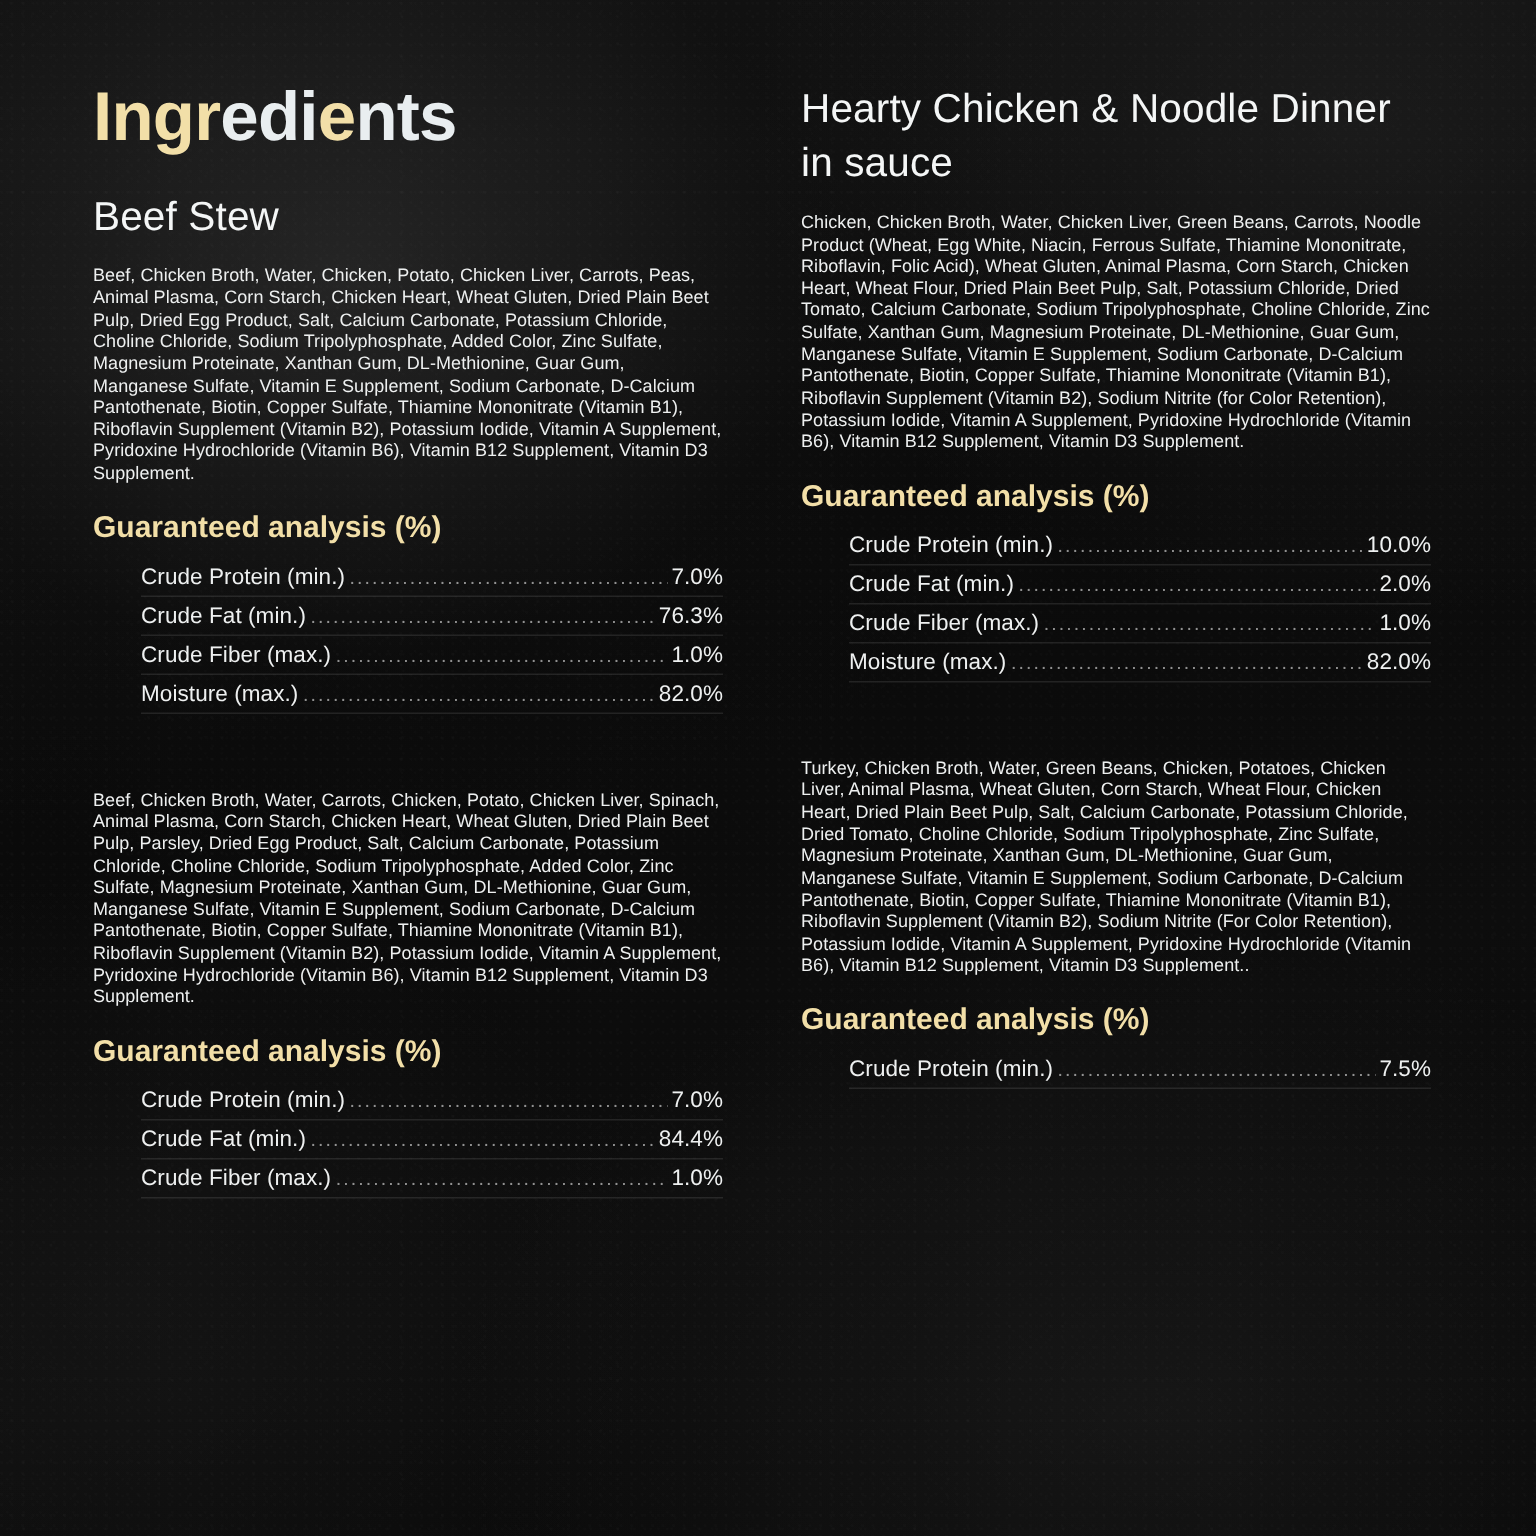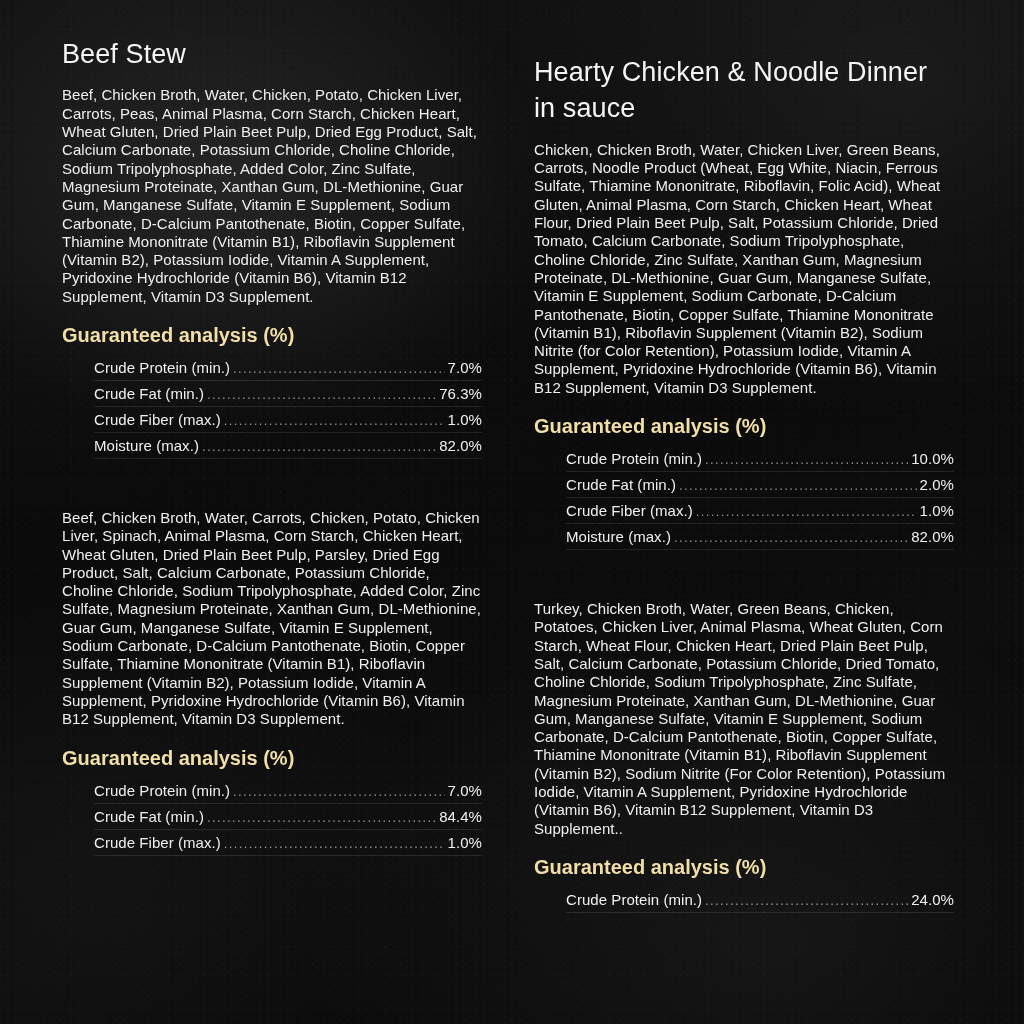--- a/index.html
+++ b/index.html
@@ -64,21 +64,21 @@
   .product-name {
     font-size: 27px;
     font-weight: normal;
     line-height: 1.35;
     color: #f4f6f6;
     margin: 0 0 14px 0;
     letter-spacing: 0.1px;
   }
   .col-right .product-name { margin-top: 18px; }
   .ingredients {
-    font-size: 15px;
+    font-size: 12px;
     line-height: 1.22;
     color: #eef0f0;
     margin: 0 0 18px 0;
     letter-spacing: 0.05px;
   }
   .ga-title {
     font-size: 20px;
     font-weight: bold;
     color: #f2dfa8;
     margin: 10px 0 8px 0;
@@ -113,20 +113,21 @@
   .spacer-1 { height: 26px; }
 </style>
 </head>
 <body>
 
 <div class="page">
   <div class="columns">
 
     <div class="col col-left">
 
+      <h1 class="main-title"><span class="w1">Ingr</span><span class="w2">edi</span><span class="w3">e</span><span class="w4">nts</span></h1>
 
       <div class="block">
         <h2 class="product-name">Beef Stew</h2>
         <p class="ingredients">Beef, Chicken Broth, Water, Chicken, Potato, Chicken Liver, Carrots, Peas, Animal Plasma, Corn Starch, Chicken Heart, Wheat Gluten, Dried Plain Beet Pulp, Dried Egg Product, Salt, Calcium Carbonate, Potassium Chloride, Choline Chloride, Sodium Tripolyphosphate, Added Color, Zinc Sulfate, Magnesium Proteinate, Xanthan Gum, DL-Methionine, Guar Gum, Manganese Sulfate, Vitamin E Supplement, Sodium Carbonate, D-Calcium Pantothenate, Biotin, Copper Sulfate, Thiamine Mononitrate (Vitamin B1), Riboflavin Supplement (Vitamin B2), Potassium Iodide, Vitamin A Supplement, Pyridoxine Hydrochloride (Vitamin B6), Vitamin B12 Supplement, Vitamin D3 Supplement.</p>
         <h3 class="ga-title">Guaranteed analysis (%)</h3>
         <ul class="ga-list">
           <li class="ga-row">
             <span class="ga-label">Crude Protein (min.)</span>
             <span class="ga-dots">................................................................................................................................................................</span>
             <span class="ga-value">7.0%</span>
@@ -208,21 +209,21 @@
 
       <div class="spacer-1"></div>
 
       <div class="block">
         <p class="ingredients">Turkey, Chicken Broth, Water, Green Beans, Chicken, Potatoes, Chicken Liver, Animal Plasma, Wheat Gluten, Corn Starch, Wheat Flour, Chicken Heart, Dried Plain Beet Pulp, Salt, Calcium Carbonate, Potassium Chloride, Dried Tomato, Choline Chloride, Sodium Tripolyphosphate, Zinc Sulfate, Magnesium Proteinate, Xanthan Gum, DL-Methionine, Guar Gum, Manganese Sulfate, Vitamin E Supplement, Sodium Carbonate, D-Calcium Pantothenate, Biotin, Copper Sulfate, Thiamine Mononitrate (Vitamin B1), Riboflavin Supplement (Vitamin B2), Sodium Nitrite (For Color Retention), Potassium Iodide, Vitamin A Supplement, Pyridoxine Hydrochloride (Vitamin B6), Vitamin B12 Supplement, Vitamin D3 Supplement..</p>
         <h3 class="ga-title">Guaranteed analysis (%)</h3>
         <ul class="ga-list">
           <li class="ga-row">
             <span class="ga-label">Crude Protein (min.)</span>
             <span class="ga-dots">................................................................................................................................................................</span>
-            <span class="ga-value">24.0%</span>
+            <span class="ga-value">7.5%</span>
           </li>
 
         </ul>
       </div>
 
     </div>
   </div>
 </div>
 
 </body></html>

